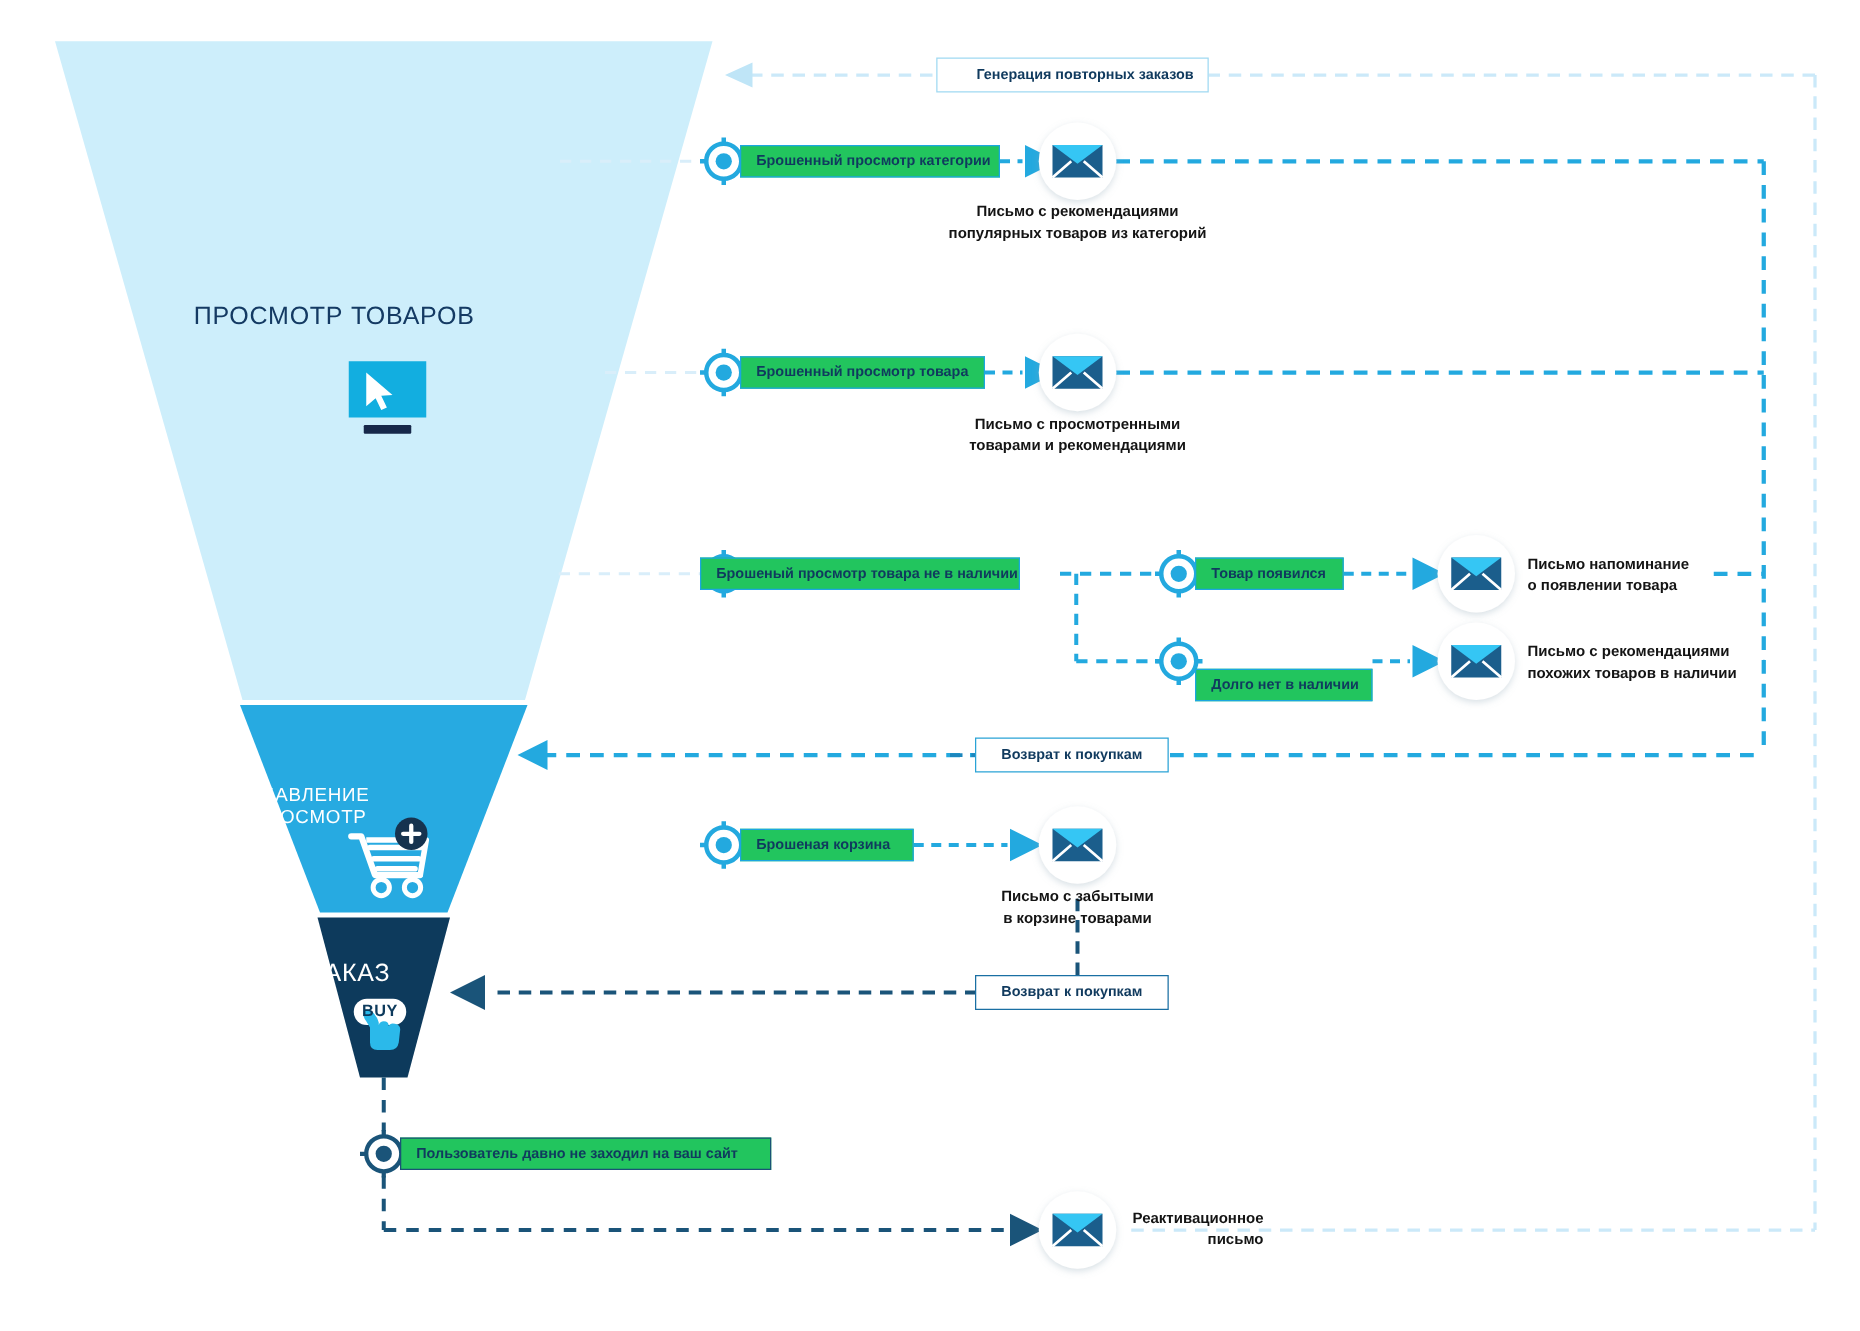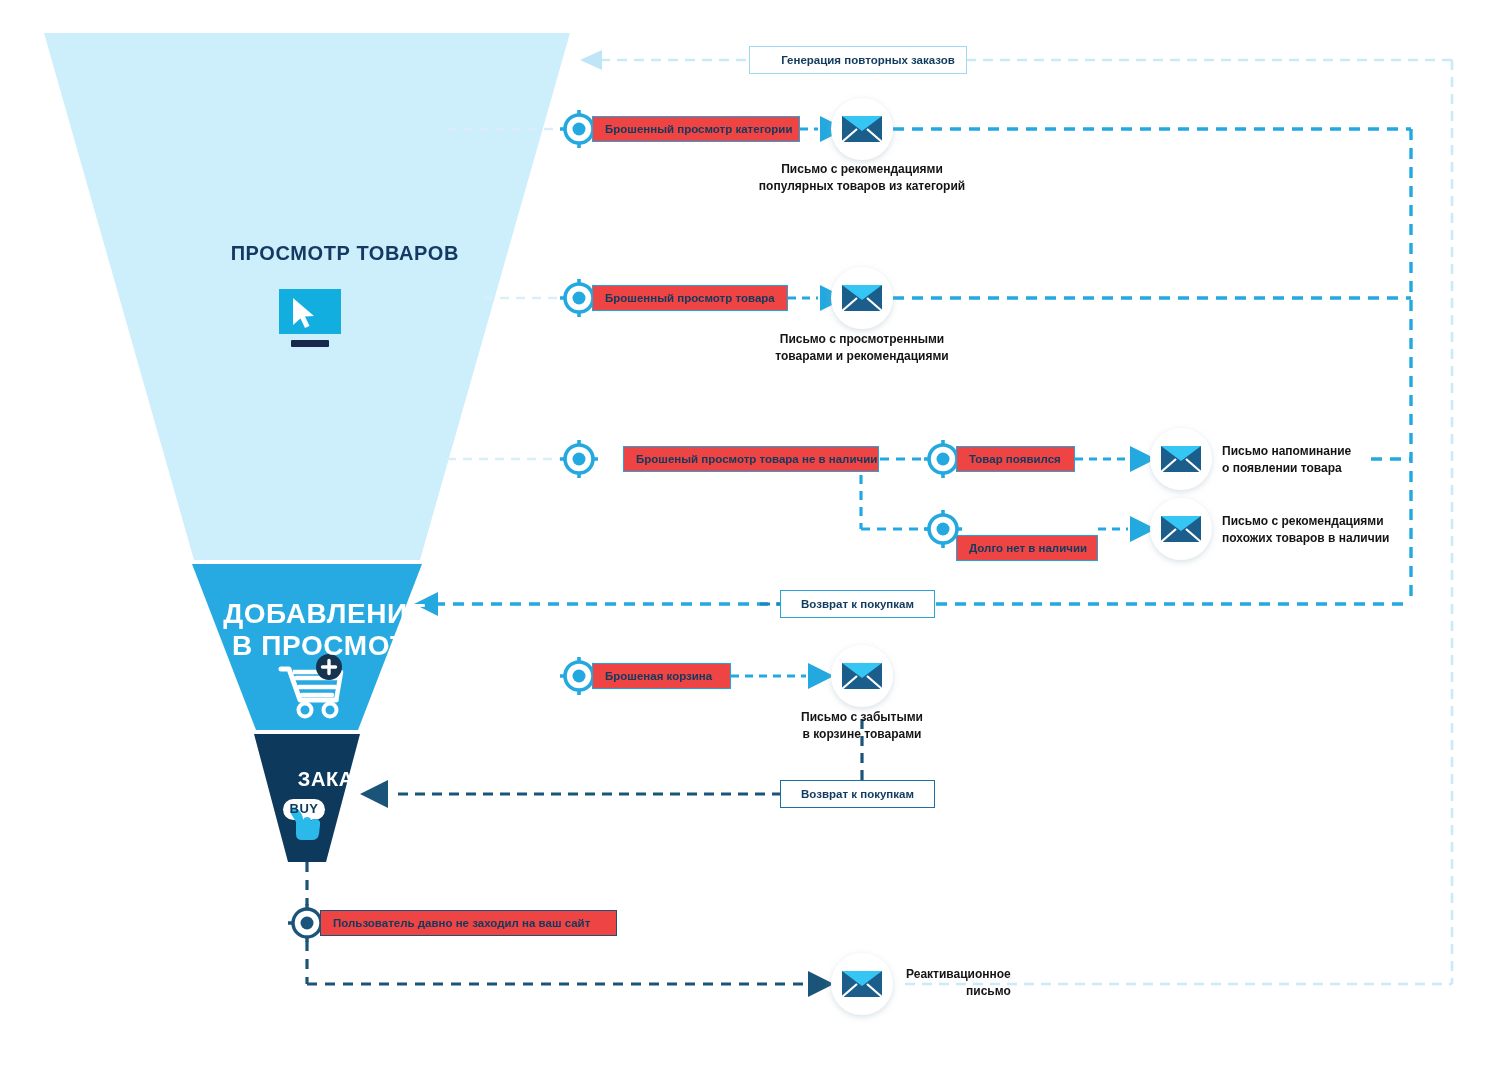--- a/index.html
+++ b/index.html
@@ -1,30 +1,30 @@
 <!DOCTYPE html>
 <html><head>
 <meta charset="utf-8">
 <style>
   html,body{margin:0;padding:0;background:#ffffff;}
   body{width:1488px;height:1065px;font-family:"Liberation Sans",sans-serif;overflow:hidden;}
   #stage{position:relative;width:1488px;height:1065px;}
   svg.layer{position:absolute;left:0;top:0;width:1488px;height:1065px;}
 
   .funnel-label{
-    position:absolute;font-weight:bold;letter-spacing:.6px;text-align:right;
+    position:absolute;font-weight:normal;letter-spacing:.6px;text-align:left;
     pointer-events:none;line-height:1.15;
   }
   .funnel-label.stage1{color:#143a63;font-size:20px;}
-  .funnel-label.stage2{color:#ffffff;font-size:28px;}
+  .funnel-label.stage2{color:#ffffff;font-size:15px;margin-top:30px;}
   .funnel-label.stage3{color:#ffffff;font-size:20px;}
 
   .trigger-box{
     position:absolute;box-sizing:border-box;height:26px;
-    border:1px solid #1ba7e0;background:#ef4444;
+    border:1px solid #1ba7e0;background:#22c55e;
     display:flex;align-items:center;
     font-size:11.5px;font-weight:bold;color:#103a5e;
     padding-left:12px;padding-right:8px;white-space:nowrap;
   }
   .trigger-box.dark{border-color:#1a5276;}
 
   .plain-box{
     position:absolute;box-sizing:border-box;height:28px;
     border:1px solid #2aa3d6;background:#ffffff;
     display:flex;align-items:center;justify-content:center;
@@ -236,21 +236,21 @@
   </div>
 
   <div class="trigger-box" style="left:592px;top:116px;width:208px;">
     <span>Брошенный просмотр категории</span>
   </div>
 
   <div class="trigger-box" style="left:592px;top:285px;width:196px;">
     <span>Брошенный просмотр товара</span>
   </div>
 
-  <div class="trigger-box" style="left:623px;top:446px;width:256px;">
+  <div class="trigger-box" style="left:560px;top:446px;width:256px;">
     <span>Брошеный просмотр товара не в наличии</span>
   </div>
 
   <div class="trigger-box" style="left:956px;top:446px;width:119px;">
     <span>Товар появился</span>
   </div>
 
   <div class="trigger-box" style="left:956px;top:535px;width:142px;">
     <span>Долго нет в наличии</span>
   </div>

